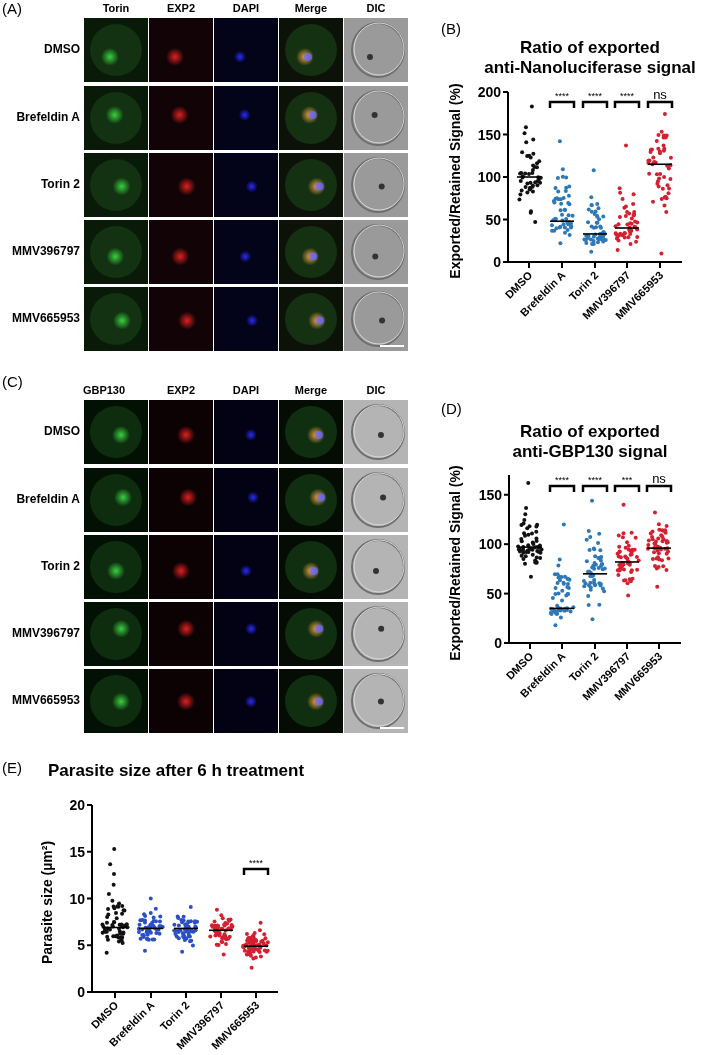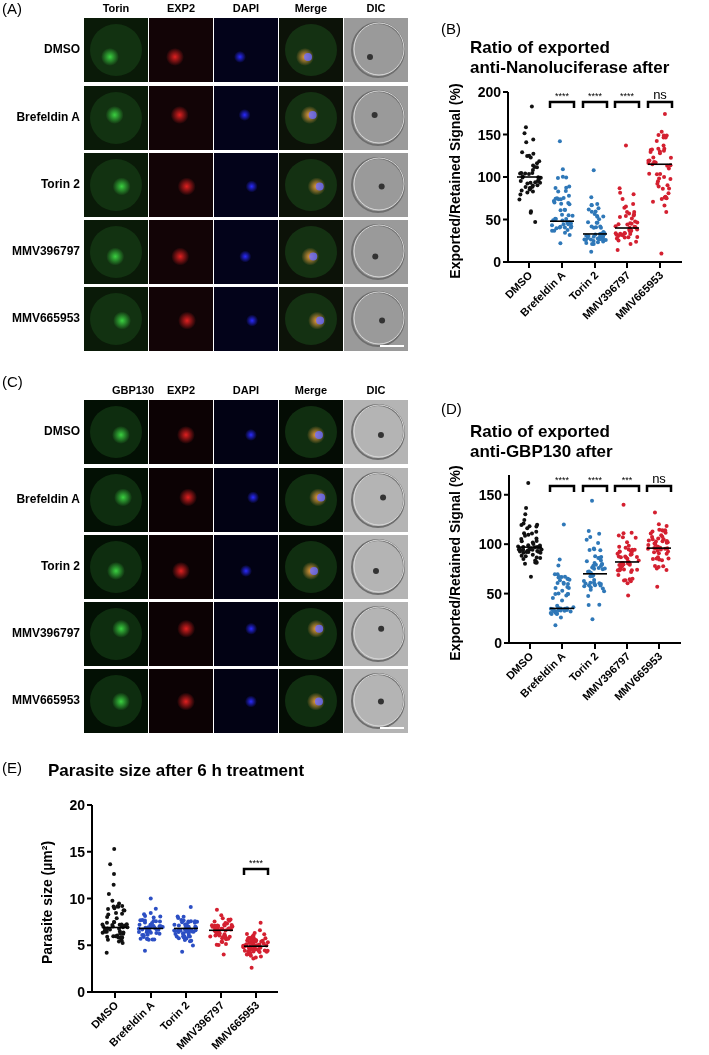--- a/index.html
+++ b/index.html
@@ -5,21 +5,21 @@
   html, body { margin: 0; padding: 0; background: #ffffff; }
   body { width: 709px; height: 1055px; position: relative; overflow: hidden;
          font-family: "Liberation Sans", "DejaVu Sans", sans-serif; color: #000; }
   .panel-letter { position: absolute; font-size: 15px; font-weight: normal; }
   .col-head { position: absolute; font-size: 11px; font-weight: bold; text-align: center; width: 64px; }
   .row-label { position: absolute; font-size: 12px; font-weight: bold; text-align: right; width: 80px; }
   .tile { position: absolute; width: 64px; height: 64px; overflow: hidden; }
   .tile svg { display: block; }
   .scalebar { position: absolute; height: 2px; background: #fff; }
   svg.chart { position: absolute; left: 0; top: 0; }
-  .chart-title { position: absolute; font-size: 17px; font-weight: bold; text-align: left; line-height: 20px; }
+  .chart-title { position: absolute; font-size: 17px; font-weight: bold; text-align: center; line-height: 20px; }
 </style>
 </head>
 <body>
 
 <div class="panel-letter" style="left:2px;top:0px;">(A)</div>
 <div id="panelA">
     <div class="col-head" style="left: 84px; top: 2px;">Torin</div>
     <div class="col-head" style="left: 149px; top: 2px;">EXP2</div>
     <div class="col-head" style="left: 214px; top: 2px;">DAPI</div>
     <div class="col-head" style="left: 279px; top: 2px;">Merge</div>
@@ -313,21 +313,21 @@
         <ellipse cx="35" cy="31" rx="25" ry="26" fill="none" stroke="#d8d8d8" stroke-width="1"></ellipse>
         <circle cx="38.08119745187573" cy="33.599903799220826" r="3" fill="#333"></circle>
       </svg>
     </div>
     <div class="scalebar" style="left: 380px; width: 24px; top: 345px;"></div>
   </div>
 
 <div class="panel-letter" style="left:441px;top:20px;">(B)</div>
 <div class="chart-title" style="left:470px;top:38px;width:240px;">
   <div>Ratio of exported</div>
-  <div>anti-Nanoluciferase after</div>
+  <div>anti-Nanoluciferase signal</div>
 </div>
 <svg id="chartB" class="chart" width="709" height="1055">
     <line x1="508" y1="92" x2="508" y2="262" stroke="#000" stroke-width="2"></line>
     <line x1="508" y1="262" x2="682" y2="262" stroke="#000" stroke-width="2"></line>
     <line x1="503" y1="262" x2="508" y2="262" stroke="#000" stroke-width="2"></line>
     <text x="501" y="267" text-anchor="end" font-size="14" font-weight="bold" font-family="Liberation Sans, sans-serif">0</text>
     <line x1="503" y1="219.5" x2="508" y2="219.5" stroke="#000" stroke-width="2"></line>
     <text x="501" y="224.5" text-anchor="end" font-size="14" font-weight="bold" font-family="Liberation Sans, sans-serif">50</text>
     <line x1="503" y1="177" x2="508" y2="177" stroke="#000" stroke-width="2"></line>
     <text x="501" y="182" text-anchor="end" font-size="14" font-weight="bold" font-family="Liberation Sans, sans-serif">100</text>
@@ -606,21 +606,21 @@
     <circle cx="652.0115574147226" cy="149.56521329953137" r="2" fill="#d42030"></circle>
     <circle cx="667.5018018198235" cy="185.36100626756763" r="2" fill="#d42030"></circle>
     <circle cx="649.1864235636925" cy="173.72558541119014" r="2" fill="#d42030"></circle>
     <line x1="648" y1="164.25" x2="672" y2="164.25" stroke="#000" stroke-width="1.6"></line>
     <path d="M648,108 V102 H672 V108" fill="none" stroke="#000" stroke-width="2.5"></path>
     <text x="660" y="99" text-anchor="middle" font-size="13" font-family="Liberation Sans, sans-serif">ns</text>
   </svg>
 
 <div class="panel-letter" style="left:2px;top:373px;">(C)</div>
 <div id="panelC">
-    <div class="col-head" style="left: 101px; top: 384px;">GBP130</div>
+    <div class="col-head" style="left: 72px; top: 384px;">GBP130</div>
     <div class="col-head" style="left: 149px; top: 384px;">EXP2</div>
     <div class="col-head" style="left: 214px; top: 384px;">DAPI</div>
     <div class="col-head" style="left: 279px; top: 384px;">Merge</div>
     <div class="col-head" style="left: 344px; top: 384px;">DIC</div>
     <div class="row-label" style="left: 0px; top: 424px;">DMSO</div>
     <div class="tile" style="left: 84px; top: 400px; background: rgb(3, 16, 4);">
       <svg width="64" height="64">
         <defs>
           <radialGradient id="panelCg0_0">
             <stop offset="0%" stop-color="#3ad040"></stop>
@@ -907,21 +907,21 @@
         <ellipse cx="35" cy="31" rx="25" ry="26" fill="none" stroke="#d8d8d8" stroke-width="1"></ellipse>
         <circle cx="36.94255288219317" cy="32.55053927335007" r="3" fill="#333"></circle>
       </svg>
     </div>
     <div class="scalebar" style="left: 380px; width: 24px; top: 727px;"></div>
   </div>
 
 <div class="panel-letter" style="left:441px;top:400px;">(D)</div>
 <div class="chart-title" style="left:470px;top:422px;width:240px;">
   <div>Ratio of exported</div>
-  <div>anti-GBP130 after</div>
+  <div>anti-GBP130 signal</div>
 </div>
 <svg id="chartD" class="chart" width="709" height="1055">
     <line x1="509" y1="475" x2="509" y2="643" stroke="#000" stroke-width="2"></line>
     <line x1="509" y1="643" x2="681" y2="643" stroke="#000" stroke-width="2"></line>
     <line x1="504" y1="643" x2="509" y2="643" stroke="#000" stroke-width="2"></line>
     <text x="502" y="648" text-anchor="end" font-size="14" font-weight="bold" font-family="Liberation Sans, sans-serif">0</text>
     <line x1="504" y1="593.5882352941177" x2="509" y2="593.5882352941177" stroke="#000" stroke-width="2"></line>
     <text x="502" y="598.5882352941177" text-anchor="end" font-size="14" font-weight="bold" font-family="Liberation Sans, sans-serif">50</text>
     <line x1="504" y1="544.1764705882352" x2="509" y2="544.1764705882352" stroke="#000" stroke-width="2"></line>
     <text x="502" y="549.1764705882352" text-anchor="end" font-size="14" font-weight="bold" font-family="Liberation Sans, sans-serif">100</text>

